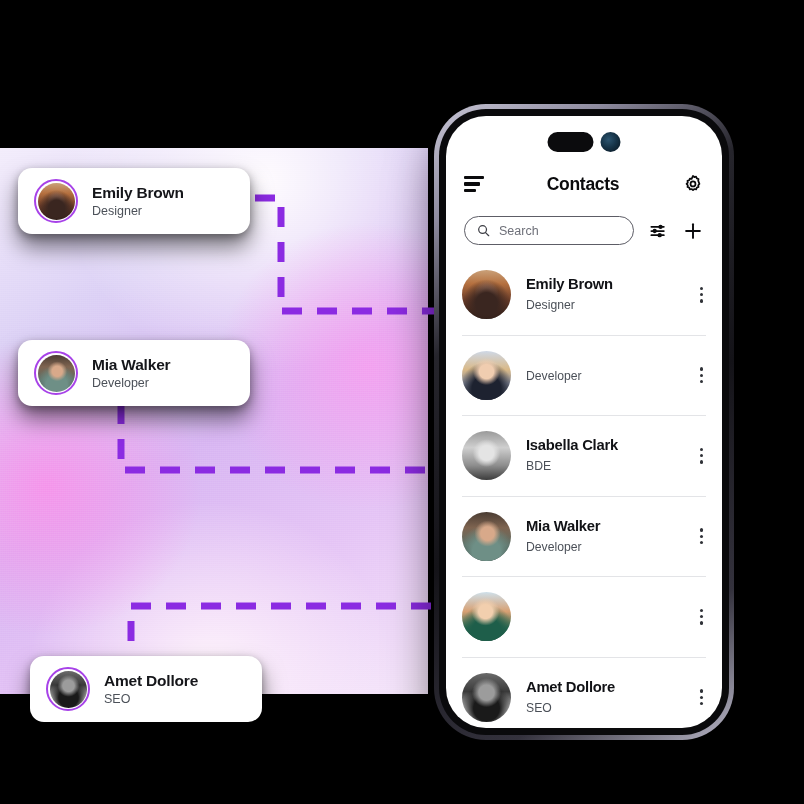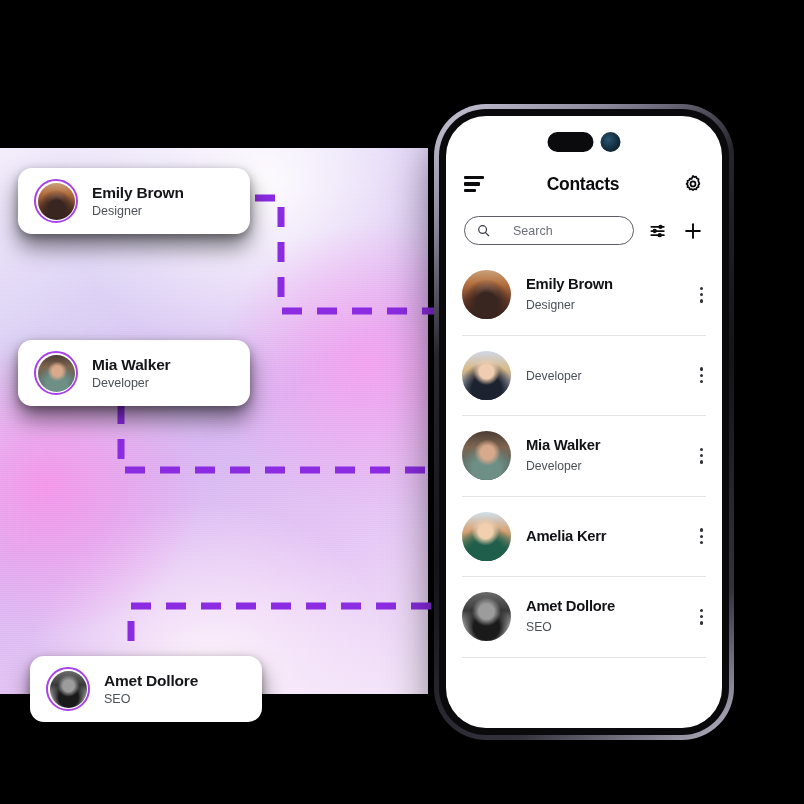--- a/index.html
+++ b/index.html
@@ -114,21 +114,21 @@
     font-size: 17.5px; font-weight: bold; color: #0b0b0d; letter-spacing: -.3px;
   }
   .gear { width: 22px; height: 22px; }
 
   
   .search-row {
     display: flex; align-items: center; gap: 14px;
     padding: 0 18px; margin-top: 14px;
   }
   .search-box {
-    flex: 1 1 auto; display: flex; align-items: center; gap: 23px;
+    flex: 1 1 auto; display: flex; align-items: center; gap: 9px;
     height: 29px; border: 1.4px solid #5d5d66; border-radius: 16px;
     padding: 0 12px; background: #fff;
   }
   .search-placeholder { font-size: 12.5px; color: #6e7079; }
   .filter-ico { width: 20px; height: 20px; flex: 0 0 auto; }
   .plus-ico { width: 22px; height: 22px; flex: 0 0 auto; }
 
   
   .contact-list { margin-top: 10px; padding: 0 16px; }
   .contact-row {
@@ -305,20 +305,34 @@
             <div class="c-text">
               <div class="c-role">Developer</div>
             </div>
             <div class="kebab">
                 <i></i>
                 <i></i>
                 <i></i>
               </div>
           </div>
 
+          <div class="contact-row">
+            <div class="c-avatar">
+              <div class="pic p-isabella"></div>
+            </div>
+            <div class="c-text">
+              <div class="c-name">Isabella Clark</div>
+              <div class="c-role">BDE</div>
+            </div>
+            <div class="kebab">
+                <i></i>
+                <i></i>
+                <i></i>
+              </div>
+          </div>
 
           <div class="contact-row">
             <div class="c-avatar">
               <div class="pic p-mia"></div>
             </div>
             <div class="c-text">
               <div class="c-name">Mia Walker</div>
               <div class="c-role">Developer</div>
             </div>
             <div class="kebab">
@@ -326,21 +340,20 @@
                 <i></i>
                 <i></i>
               </div>
           </div>
 
           <div class="contact-row">
             <div class="c-avatar">
               <div class="pic p-amelia"></div>
             </div>
             <div class="c-text">
-              <div class="c-name">Amelia Kerr</div>
             </div>
             <div class="kebab">
                 <i></i>
                 <i></i>
                 <i></i>
               </div>
           </div>
 
           <div class="contact-row">
             <div class="c-avatar">

